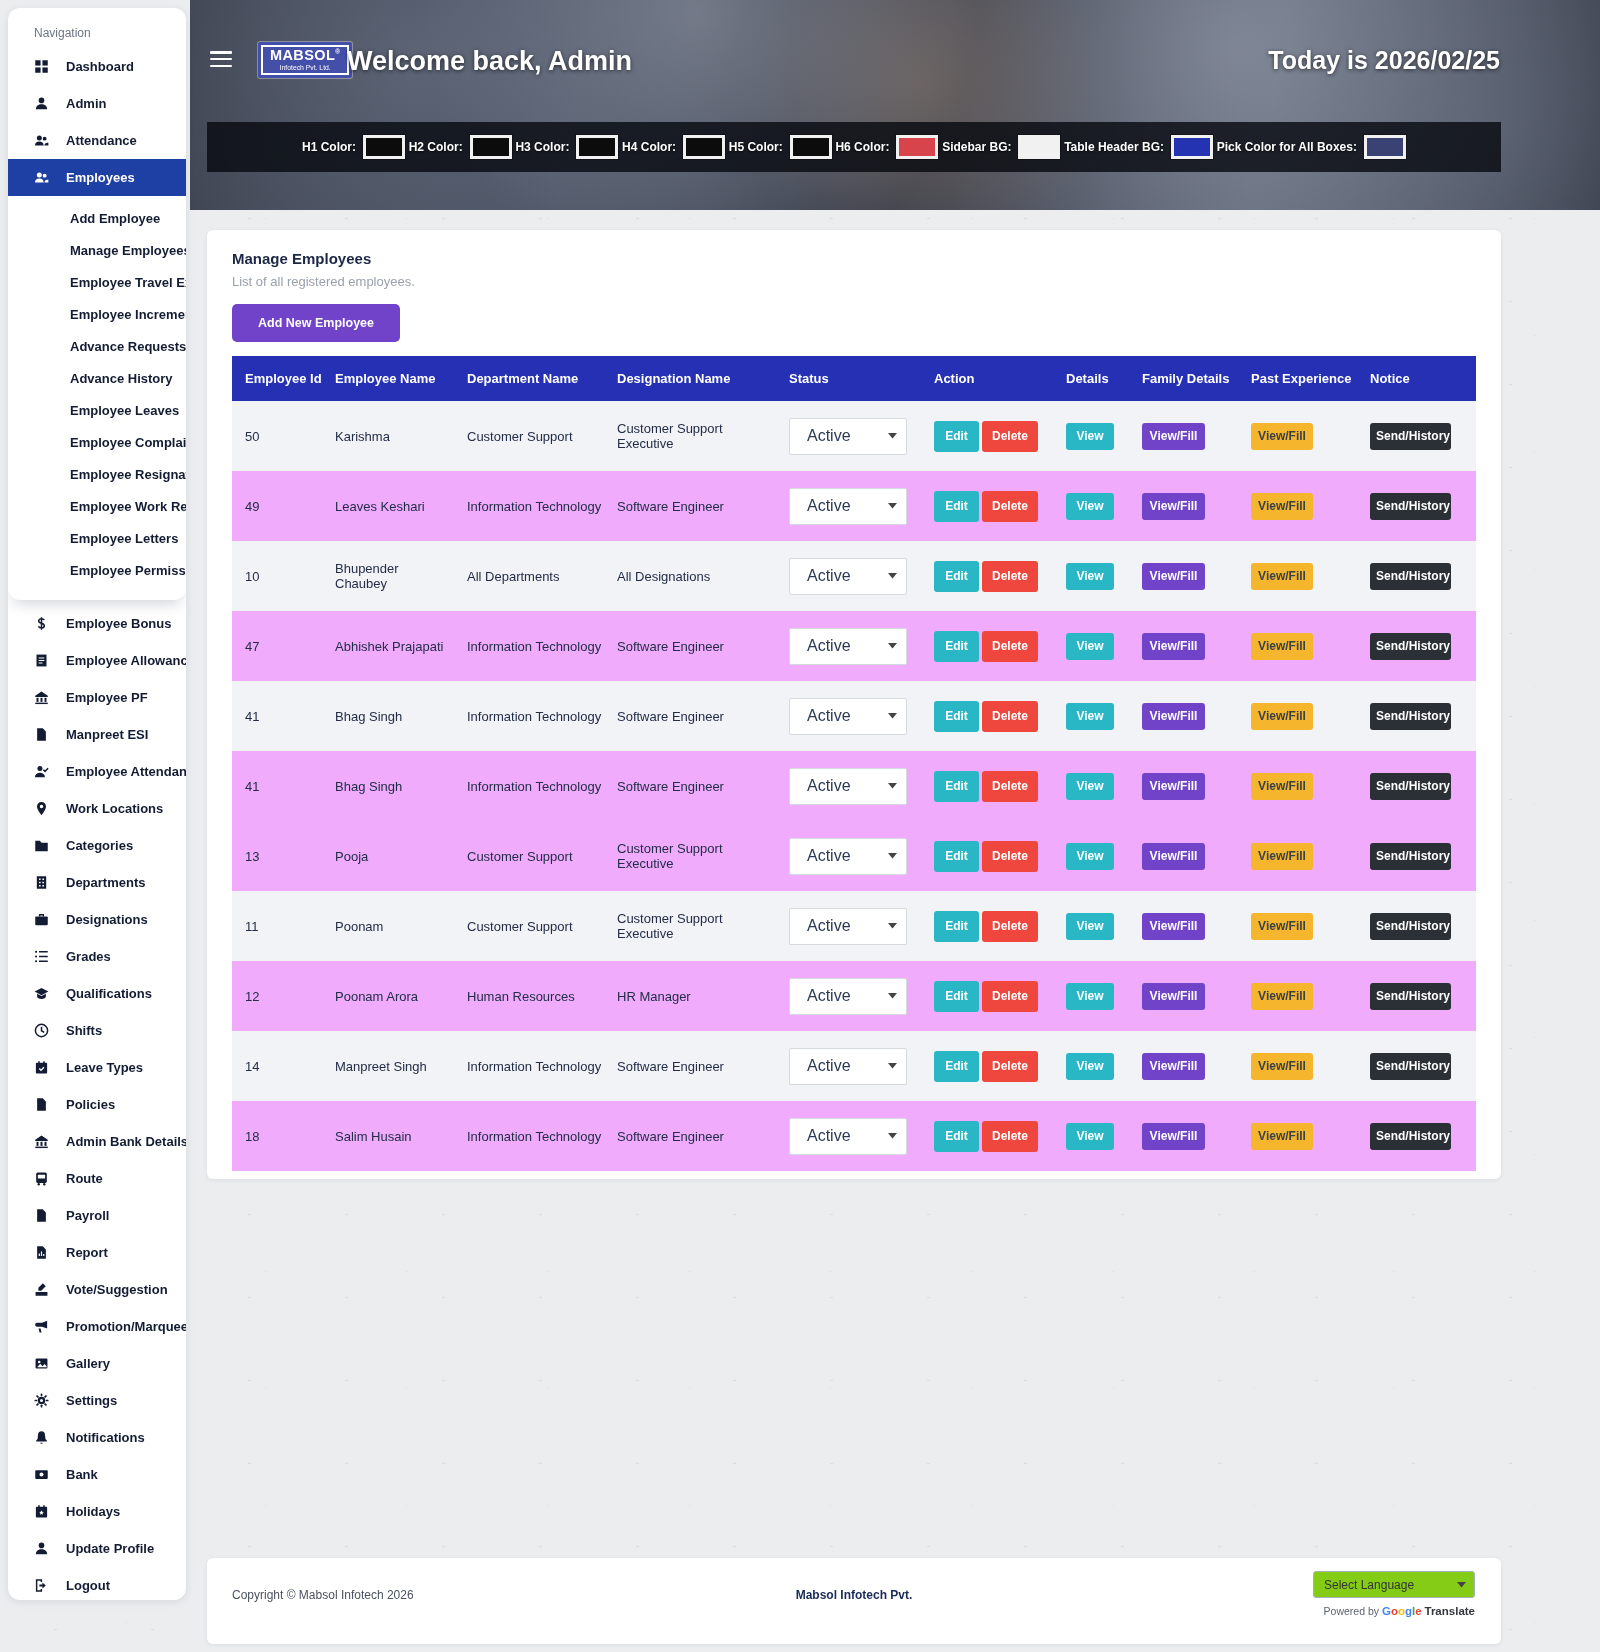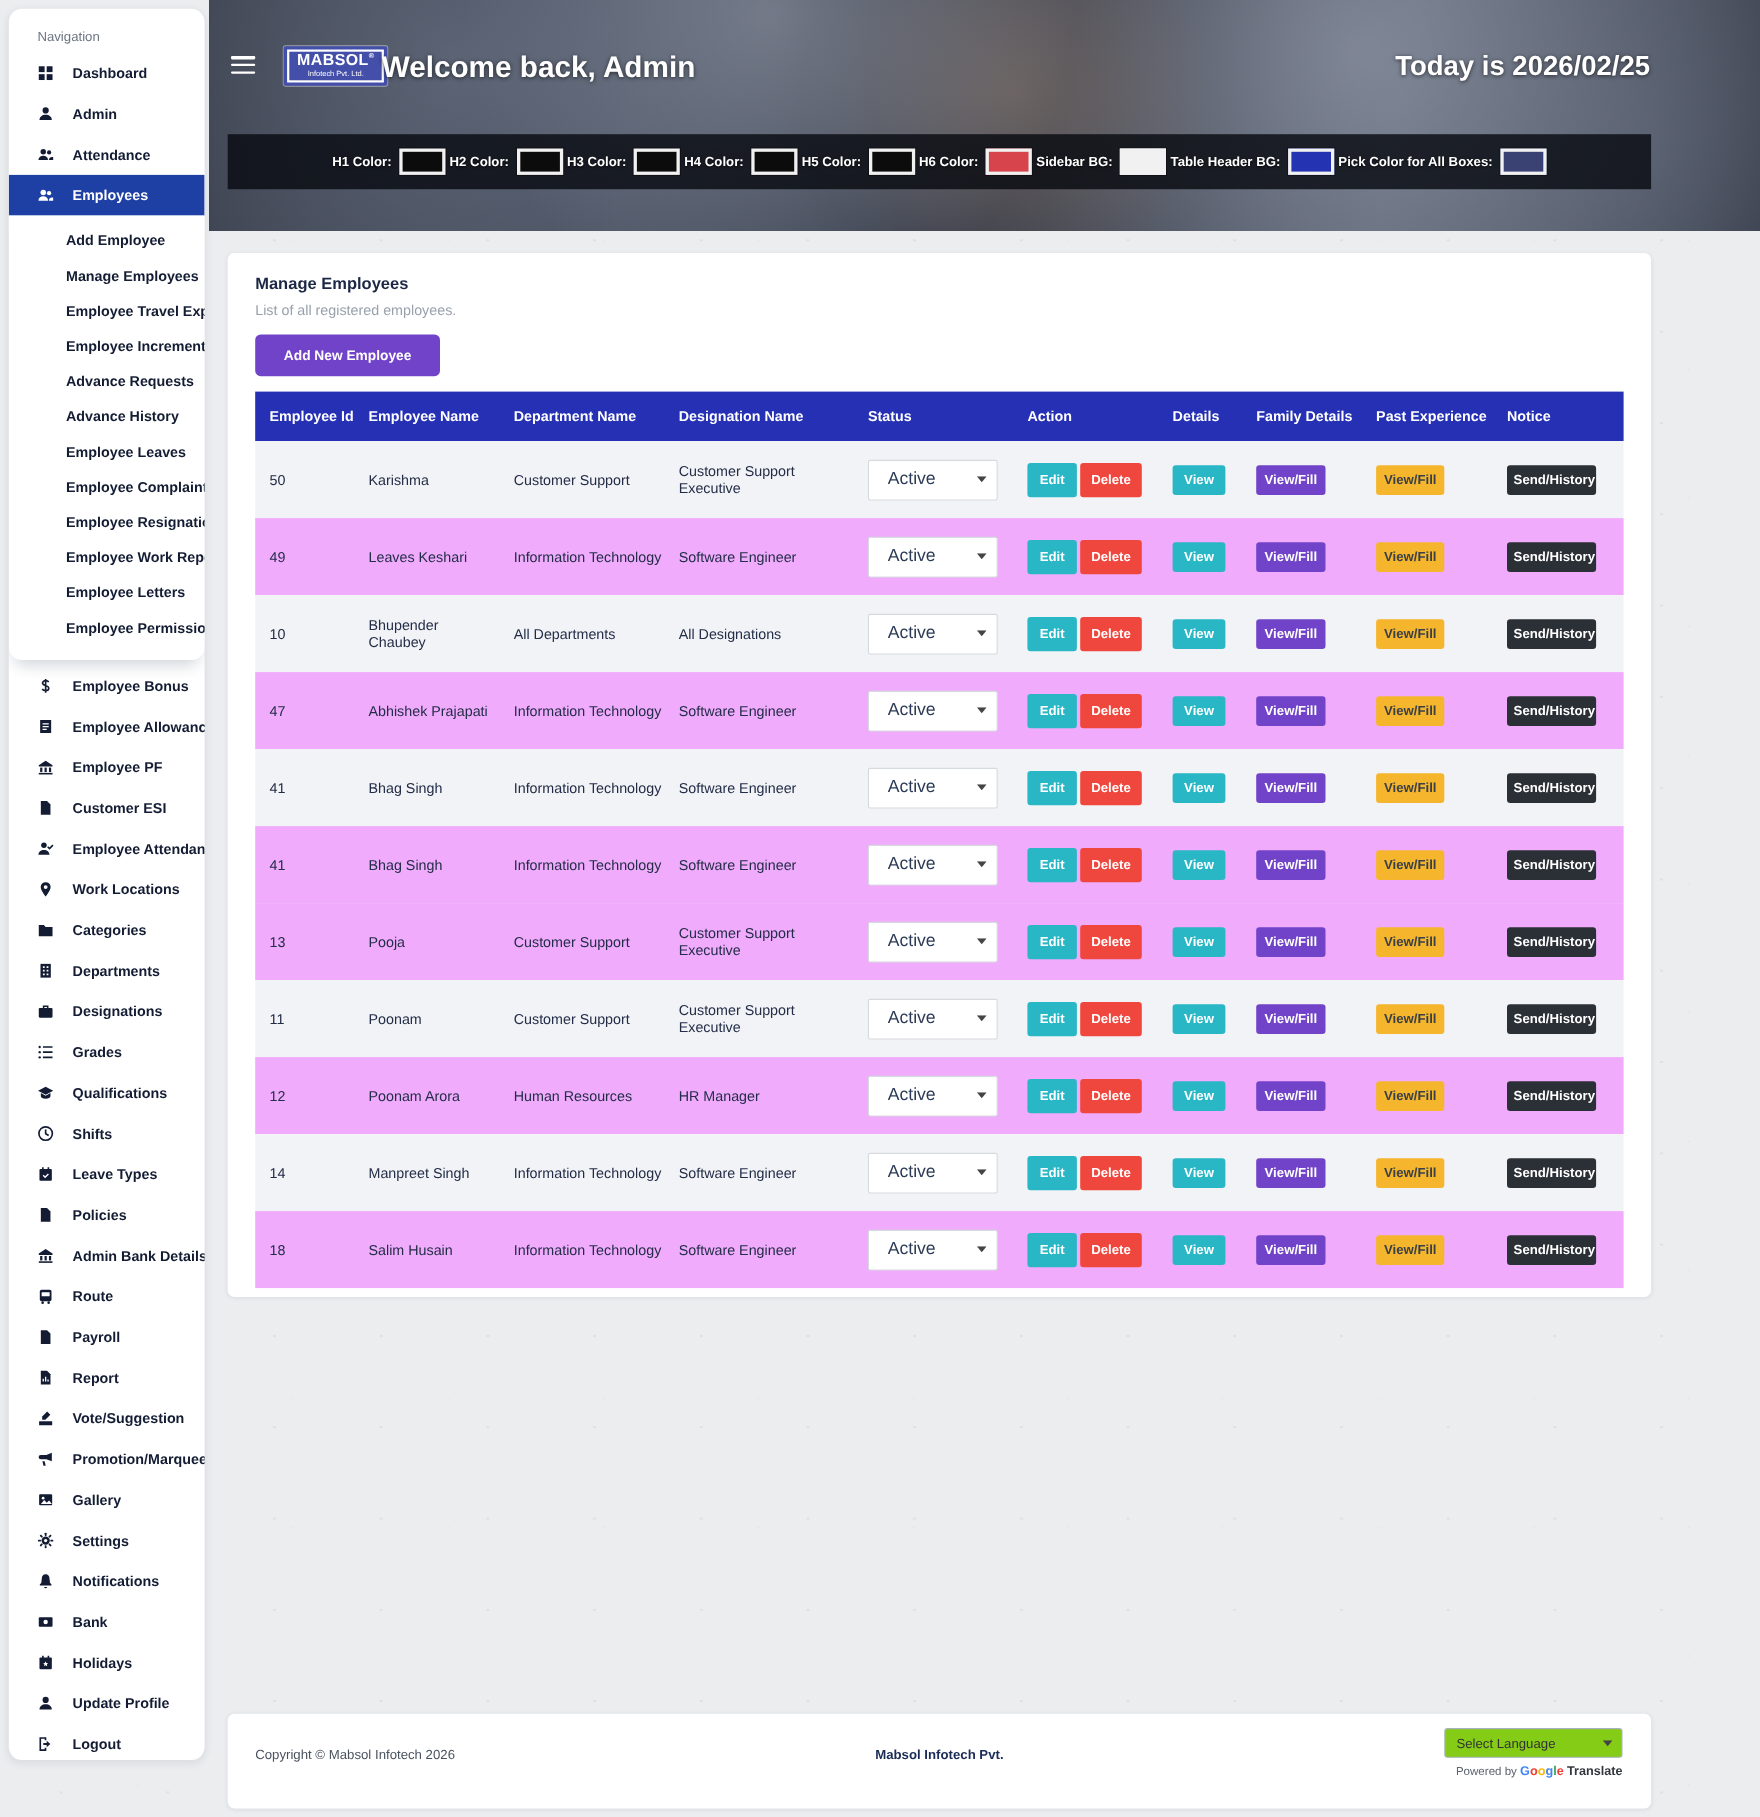--- a/index.html
+++ b/index.html
@@ -30,21 +30,21 @@
   .cb-label{color:#fff;font-size:12px;font-weight:bold;text-shadow:0 1px 2px rgba(0,0,0,.8);white-space:nowrap;}
   .cb-swatch{width:36px;height:18px;border:3px solid #f1f1f1;box-shadow:0 0 0 1px rgba(0,0,0,.3);cursor:pointer;}
   
   .sidebar{position:absolute;left:8px;top:8px;width:178px;height:1592px;background:#fff;border-radius:12px;
     box-shadow:0 2px 8px rgba(40,50,80,.10);box-sizing:border-box;z-index:5;overflow:hidden;}
   .nav-label{font-size:12px;color:#6d7683;padding:18px 0 8px 26px;}
   .nav-item{display:flex;align-items:center;height:37px;padding-left:26px;gap:17px;font-weight:bold;font-size:13px;color:#131c33;cursor:pointer;white-space:nowrap;}
   .nav-item .icn{width:15px;height:15px;flex:0 0 15px;display:inline-flex;}
   .nav-item .icn svg{width:15px;height:15px;fill:currentColor;}
   .nav-item.active{background:var(--side-active);color:#fff;}
-  .submenu{background:#fff;border-radius:0 0 12px 12px;box-shadow:0 10px 14px -6px rgba(30,40,70,.20);padding:6px 2px 14px;margin-bottom:5px;}
+  .submenu{background:#fff;border-radius:0 0 12px 12px;box-shadow:0 10px 14px -6px rgba(30,40,70,.20);padding:6px 12px 14px;margin-bottom:5px;}
   .sub-item{display:flex;align-items:center;height:32px;padding-left:50px;font-weight:bold;font-size:13px;color:#131c33;cursor:pointer;white-space:nowrap;}
   
   .content-card{position:absolute;left:207px;top:230px;width:1294px;background:#fff;border-radius:6px;
     box-shadow:0 1px 4px rgba(40,50,80,.08);box-sizing:border-box;padding:20px 25px 8px;}
   .page-title{margin:0 0 7px;font-size:15px;font-weight:bold;color:#1b2744;}
   .page-subtitle{margin:0 0 15px;font-size:13px;color:#99a1ac;}
   .add-btn{display:block;width:168px;height:38px;margin:0 0 14px;background:var(--purple);border:none;border-radius:5px;
     color:#fff;font-size:12.5px;font-weight:bold;font-family:inherit;cursor:pointer;}
   .grid-row{display:grid;grid-template-columns:90px 132px 150px 172px 145px 132px 76px 109px 119px 1fr;align-items:center;}
   .thead{background:var(--th-bg);height:45px;color:#fff;font-weight:bold;font-size:13px;}
@@ -223,21 +223,21 @@
             </svg>
           </span>
           <span>Employee PF</span>
         </div>
         <div class="nav-item">
           <span class="icn">
             <svg viewBox="0 0 24 24">
               <path d="M5 2h9l5 5v15H5z"></path>
             </svg>
           </span>
-          <span>Customer ESI</span>
+          <span>Manpreet ESI</span>
         </div>
         <div class="nav-item">
           <span class="icn">
             <svg viewBox="0 0 24 24">
               <circle cx="9.5" cy="7" r="4"></circle>
               <path d="M1.5 21c0-4.5 3.5-7 8-7s8 2.5 8 7z"></path>
               <path d="M15 9.2l2.6 2.6 5-5" stroke="currentColor" stroke-width="2.4" fill="none"></path>
             </svg>
           </span>
           <span>Employee Attendance</span>

